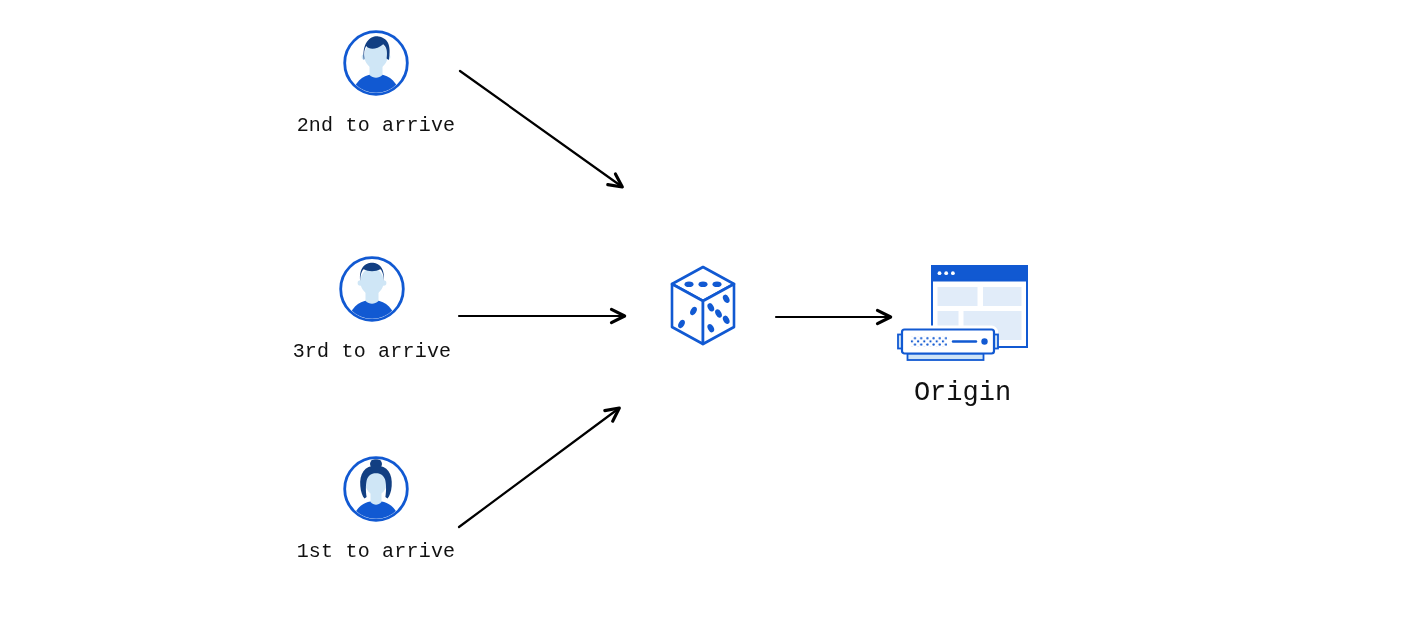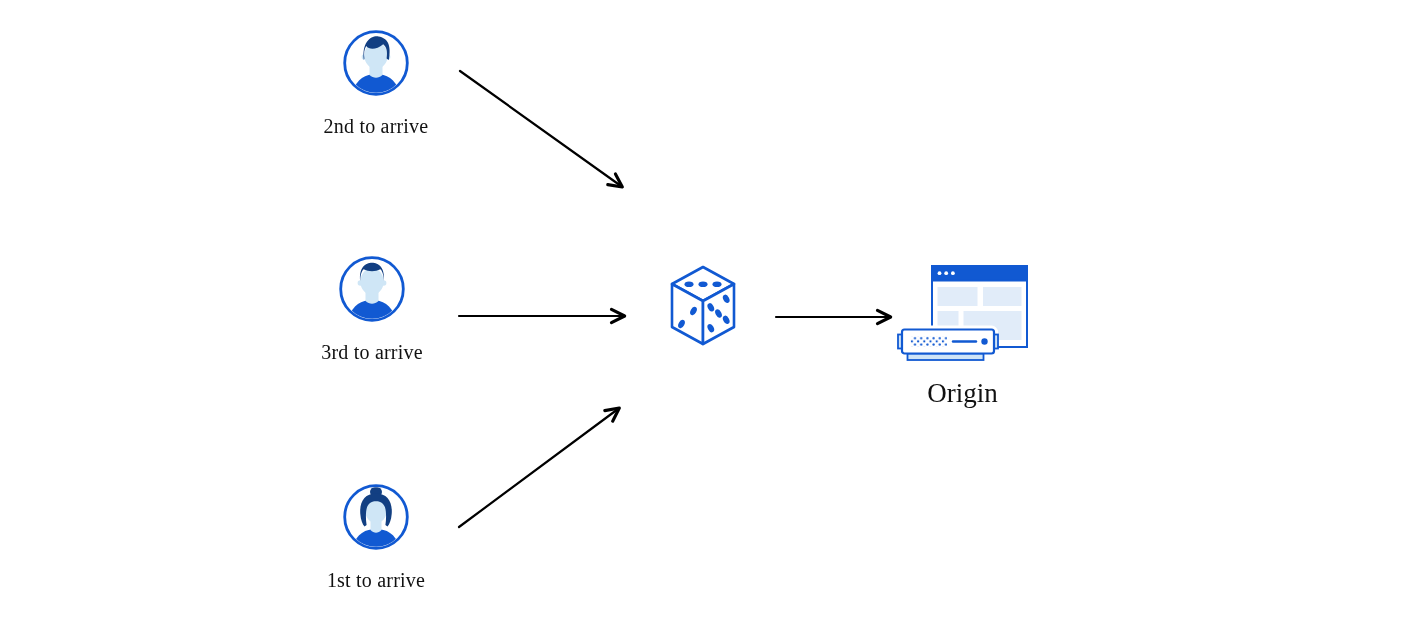--- a/index.html
+++ b/index.html
@@ -12,21 +12,21 @@
     --text-black:#111111;
     --background:#ffffff;
   }
   *{margin:0;padding:0;box-sizing:border-box;}
   html,body{background:var(--background);}
   .canvas{
     position:relative;
     width:1405px;height:633px;
     background:var(--background);
     overflow:hidden;
-    font-family:Liberation Serif, serif;
+    font-family:Liberation Mono, monospace;
     color:var(--text-black);
     padding-left:20px;
   }
   .abs{position:absolute;}
   .user-node{position:absolute;width:160px;display:flex;flex-direction:column;align-items:center;}
   .user-node .avatar{width:66px;height:66px;display:block;}
   .node-label{
     margin-top:19px;
     font-size:20px;
     line-height:22px;
@@ -89,21 +89,21 @@
         <path d="M26.5 31 L26.5 45 C30.5 48.5 35.5 48.5 39.5 45 L39.5 31 Z" fill="var(--face-blue)"></path>
         <circle cx="21.3" cy="27" r="2.7" fill="var(--face-blue)"></circle>
         <circle cx="44.7" cy="27" r="2.7" fill="var(--face-blue)"></circle>
         <ellipse cx="33" cy="25.5" rx="11.6" ry="13.6" fill="var(--face-blue)"></ellipse>
         <path d="M21.2 25 C19.8 11.5 26.5 6.8 33 6.8 C39.5 6.8 46.2 11.5 44.8 25 C44.6 18.5 43.4 15.4 41.4 13.3 C36.4 15.9 29.6 15.9 24.6 13.3 C22.6 15.4 21.4 18.5 21.2 25 Z" fill="var(--navy)"></path>
       </g>
     </svg>
     <div class="node-label">3rd to arrive</div>
   </div>
 
-  <div class="user-node" style="left:296px;top:484px;">
+  <div class="user-node" style="left:296px;top:456px;">
     <svg class="avatar" viewBox="0 0 66 66">
       <circle cx="33" cy="33" r="31.3" fill="#fff" stroke="var(--primary-blue)" stroke-width="2.8"></circle>
       <clipPath id="av3clip">
           <circle cx="33" cy="33" r="29.8"></circle>
         </clipPath>
       <g clip-path="url(#av3clip)">
         <path d="M33 45 C22 45 12.5 50 8.5 66 L57.5 66 C53.5 50 44 45 33 45 Z" fill="var(--primary-blue)"></path>
         <path d="M27.5 31 L27.5 46 C31 49.5 35 49.5 38.5 46 L38.5 31 Z" fill="var(--face-blue)"></path>
         <circle cx="21.8" cy="27.5" r="2.6" fill="var(--face-blue)"></circle>
         <circle cx="44.2" cy="27.5" r="2.6" fill="var(--face-blue)"></circle>

